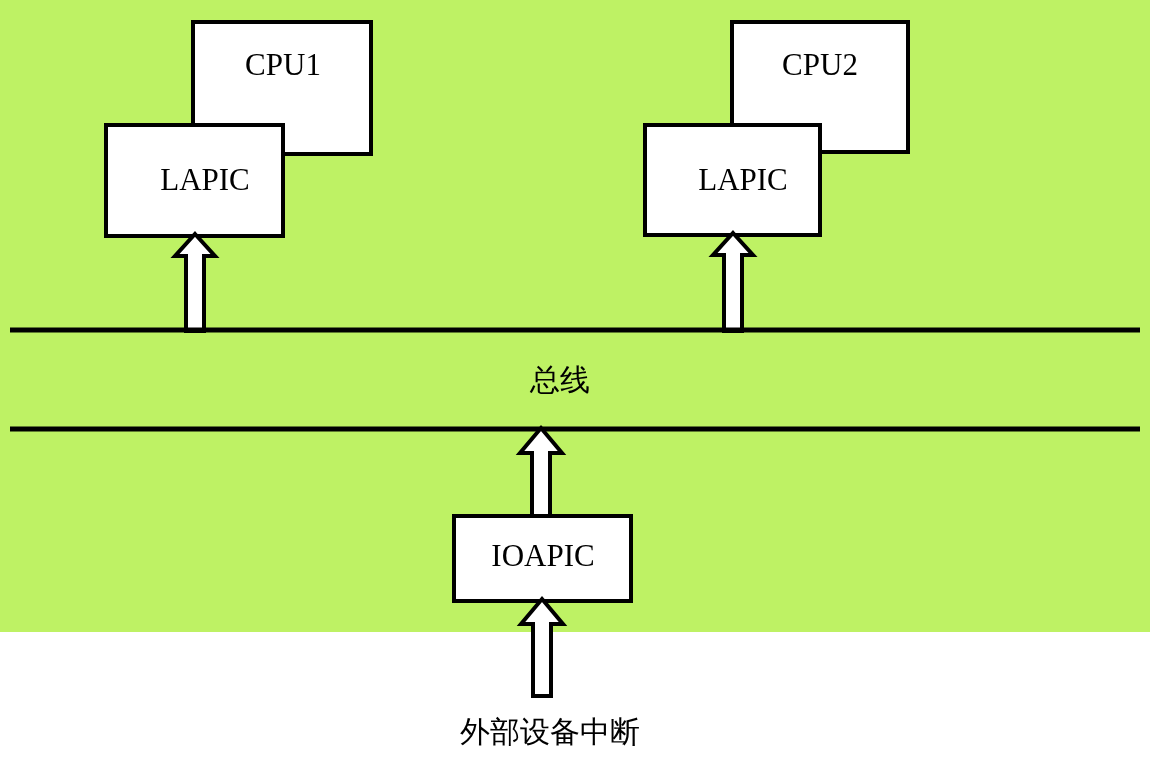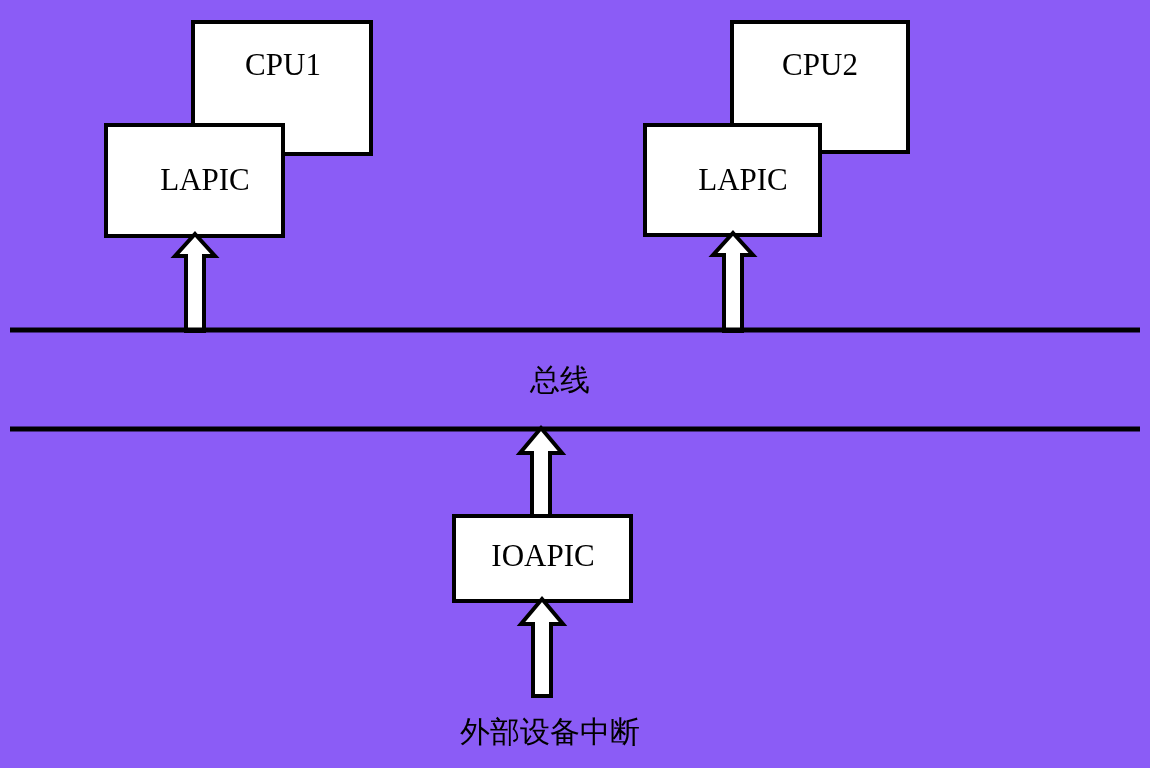--- a/index.html
+++ b/index.html
@@ -9,22 +9,22 @@
   }
   body {
     width: 1150px;
     height: 768px;
     overflow: hidden;
     font-family: "Liberation Serif", "DejaVu Serif", serif;
   }
   #diagram-root {
     position: relative;
     width: 1150px;
-    height: 768px;
-    background: #8b5cf6;
+    height: 632px;
+    background: #bef264;
   }
   svg.diagram {
     display: block;
     width: 1150px;
     height: 768px;
   }
   .box-rect {
     fill: #ffffff;
     stroke: #000000;
     stroke-width: 4;

